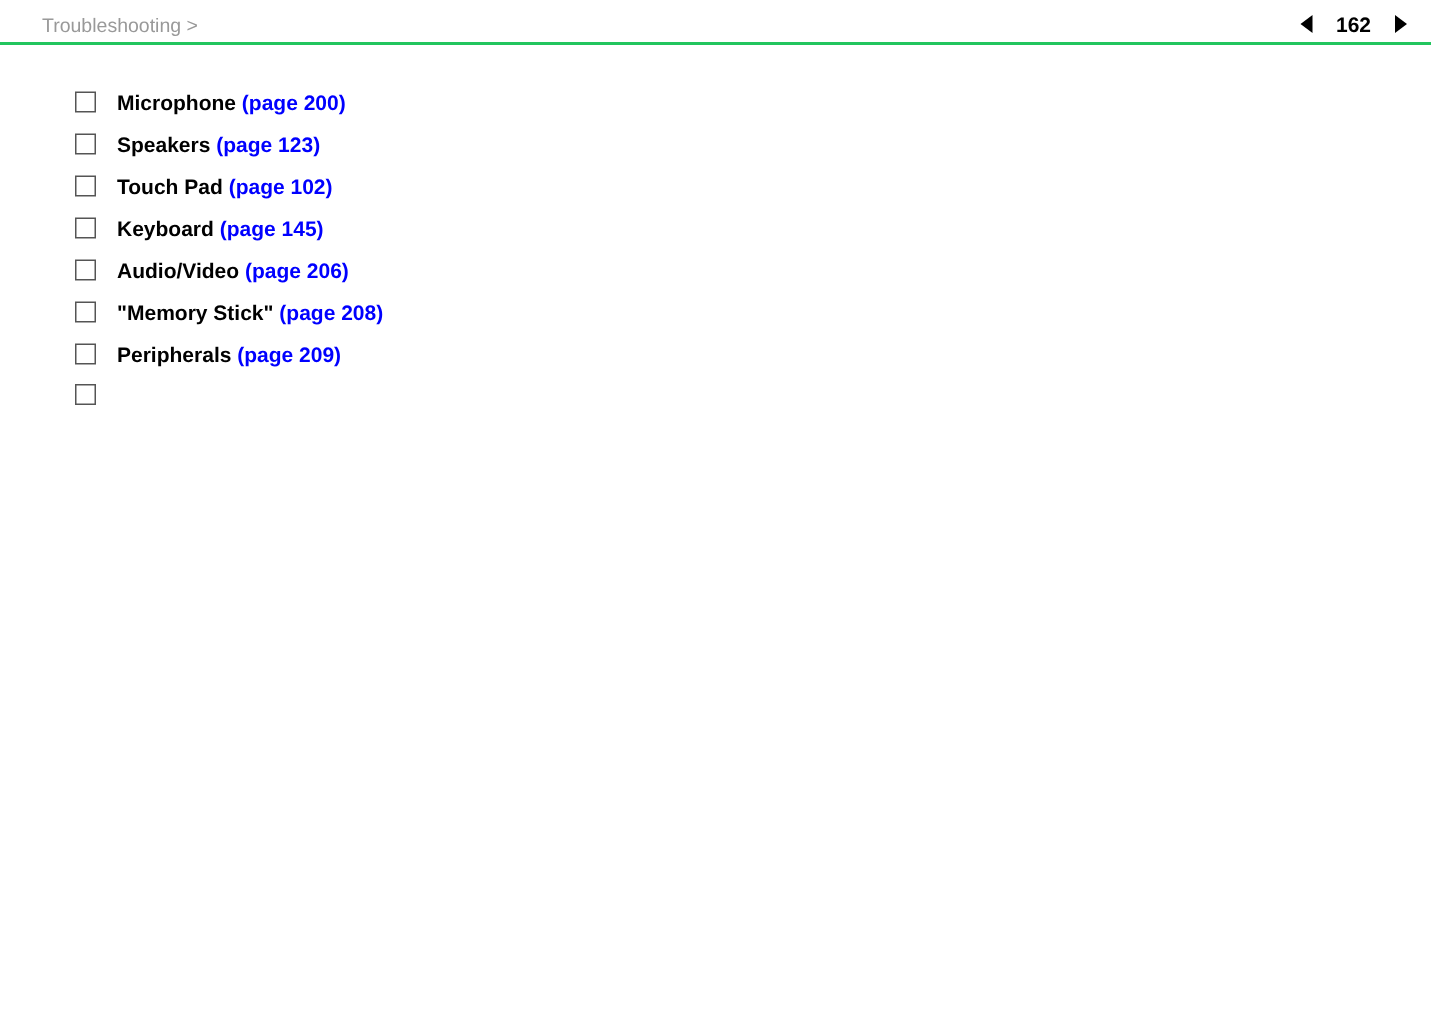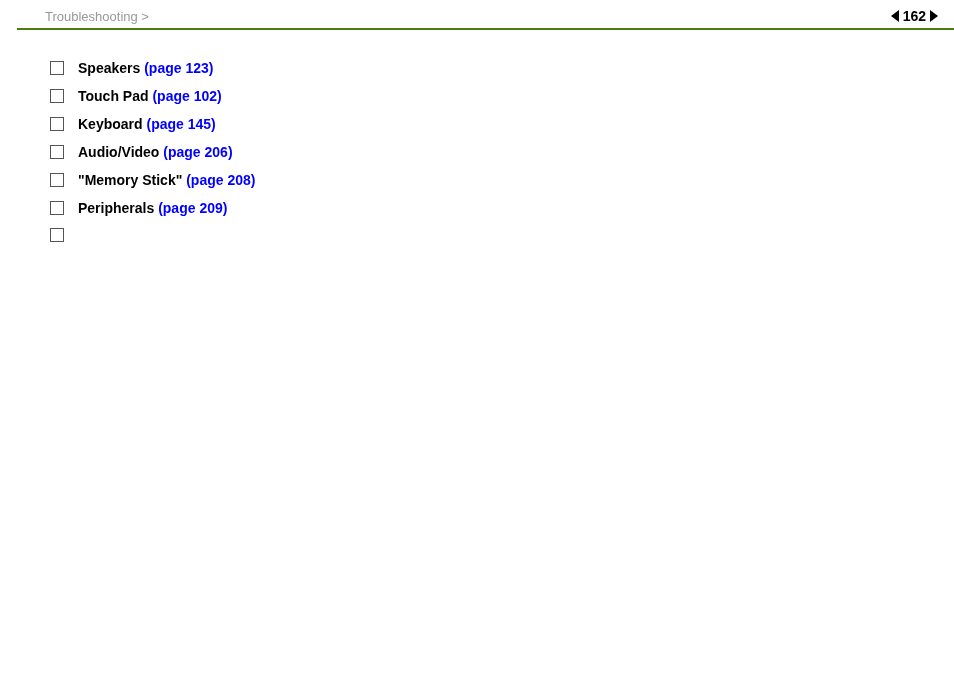--- a/index.html
+++ b/index.html
@@ -16,35 +16,34 @@
       font-size: 14px;
       color: #000000;
       overflow: hidden;
     }
 
     .header {
       display: flex;
       justify-content: space-between;
       align-items: center;
       padding: 8px 16px 0 28px;
-      border-bottom: 2px solid #4d7c0f;
+      border-bottom: 2px solid #22c55e;
       padding-bottom: 4px;
-      margin-left: 17px;
     }
 
     .breadcrumb {
       color: #999999;
       font-size: 13px;
       font-weight: normal;
     }
 
     .page-number-container {
       display: flex;
       align-items: center;
-      gap: 4px;
+      gap: 16px;
       font-size: 14px;
       font-weight: bold;
     }
 
     .arrow-left {
       display: inline-block;
       width: 0;
       height: 0;
       border-top: 6px solid transparent;
       border-bottom: 6px solid transparent;
@@ -107,20 +106,24 @@
     <span class="arrow-left"></span>
     <span class="page-number">162</span>
     <span class="arrow-right"></span>
   </div>
 </div>
 
 <div class="content">
   <div id="list-container">
       <div class="list-item">
         <div class="checkbox-icon"></div>
+        <span class="item-label">Microphone <a class="item-link" href="#">(page 200)</a></span>
+      </div>
+      <div class="list-item">
+        <div class="checkbox-icon"></div>
         <span class="item-label">Speakers <a class="item-link" href="#">(page 123)</a></span>
       </div>
       <div class="list-item">
         <div class="checkbox-icon"></div>
         <span class="item-label">Touch Pad <a class="item-link" href="#">(page 102)</a></span>
       </div>
       <div class="list-item">
         <div class="checkbox-icon"></div>
         <span class="item-label">Keyboard <a class="item-link" href="#">(page 145)</a></span>
       </div>

